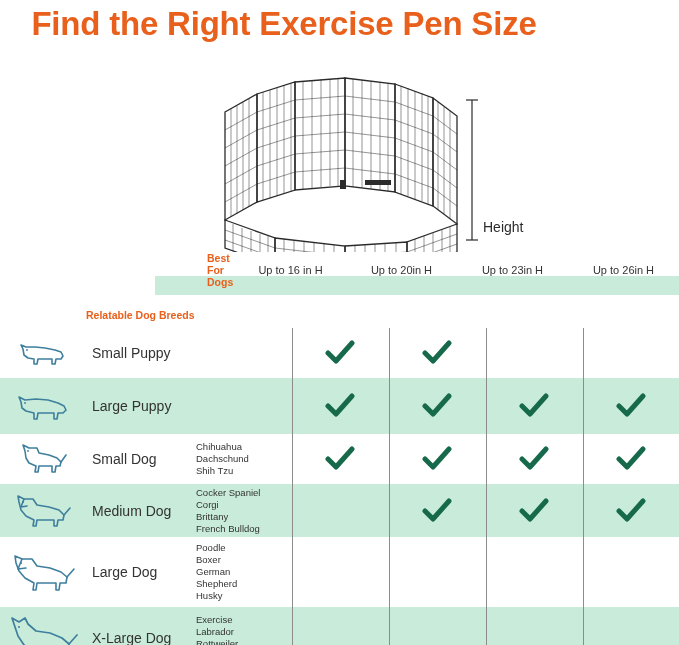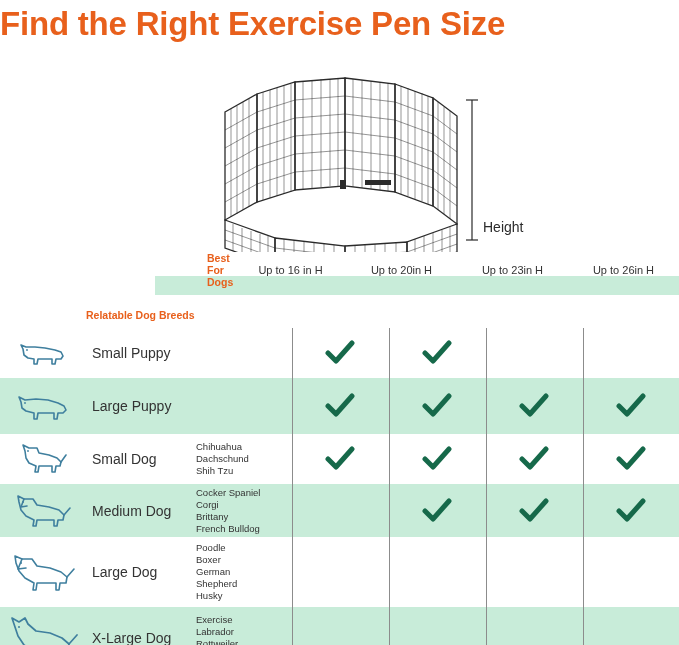--- a/index.html
+++ b/index.html
@@ -18,20 +18,21 @@
   .page {
     position: relative;
     width: 679px;
     height: 645px;
   }
   .title {
     position: absolute;
     top: 4px;
     left: 0;
     width: 568px;
+    text-align: center;
     font-size: 33px;
     font-weight: bold;
     color: #e8601c;
     letter-spacing: -0.2px;
     line-height: 40px;
   }
   
   .illus {
     position: absolute;
     top: 52px;

